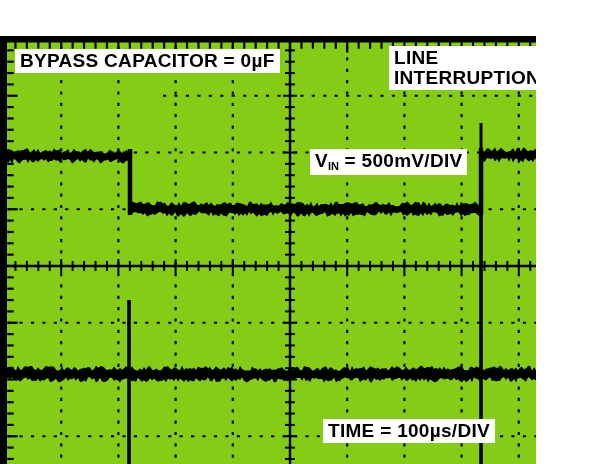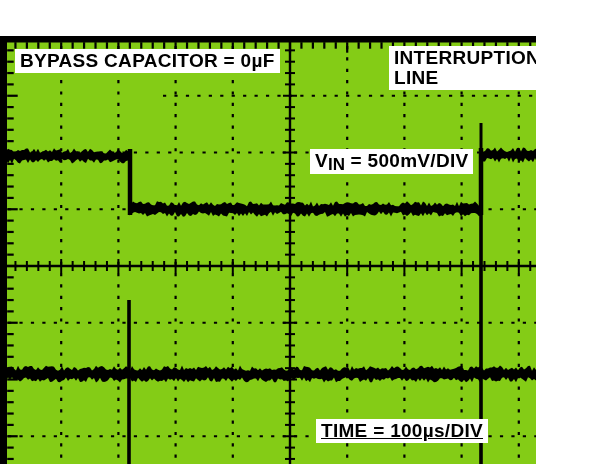--- a/index.html
+++ b/index.html
@@ -1,21 +1,21 @@
 <!DOCTYPE html>
 <html><head>
 <meta charset="utf-8">
 <style>
   html,body{margin:0;padding:0;background:#ffffff;}
   .fig{position:relative;width:536px;height:464px;background:#84cc16;overflow:hidden;
        font-family:"Liberation Sans",sans-serif;margin-top:36px;}
   .fig svg{position:absolute;left:0;top:0;}
   .label{position:absolute;background:#ffffff;color:#000;font-weight:bold;font-size:19px;
          letter-spacing:0.3px;line-height:20px;padding:2px 5px;white-space:nowrap;}
-  .sub{font-size:17px;position:relative;top:3px;letter-spacing:0;}
+  .sub{font-size:11px;position:relative;top:3px;letter-spacing:0;}
   .fig-num{position:absolute;left:580px;top:458px;transform-origin:0 0;transform:rotate(-90deg);
            font-family:"Liberation Sans",sans-serif;font-size:12px;font-weight:normal;
            letter-spacing:0.6px;color:#111;white-space:nowrap;}
 </style>
 </head>
 <body>
 
 <div class="fig">
 
   <svg id="scope" width="600" height="464" viewBox="0 0 600 464">
@@ -316,24 +316,24 @@
       </g>
       <g>
         <polygon points="556,153 567,147.5 567,158.5" fill="#000000"></polygon>
         <rect x="566" y="151.4" width="8" height="3.2" fill="#000000"></rect>
       </g>
     </svg>
 
   <div class="label" style="left:15px;top:13px;">BYPASS CAPACITOR = 0µF</div>
 
   <div class="label" style="left:389px;top:10px;">
+    <div>LINE</div>
     <div>INTERRUPTION</div>
-    <div>LINE</div>
   </div>
 
   <div class="label" style="left:310px;top:113px;"><span>V</span><span class="sub">IN</span><span> = 500mV/DIV</span></div>
 
 
-  <div class="label" style="left:316px;top:383px;text-decoration:underline;">TIME = 100µs/DIV</div>
+  <div class="label" style="left:323px;top:383px;">TIME = 100µs/DIV</div>
 
   <div class="fig-num">04500-033</div>
 
 </div>
 
 </body></html>

